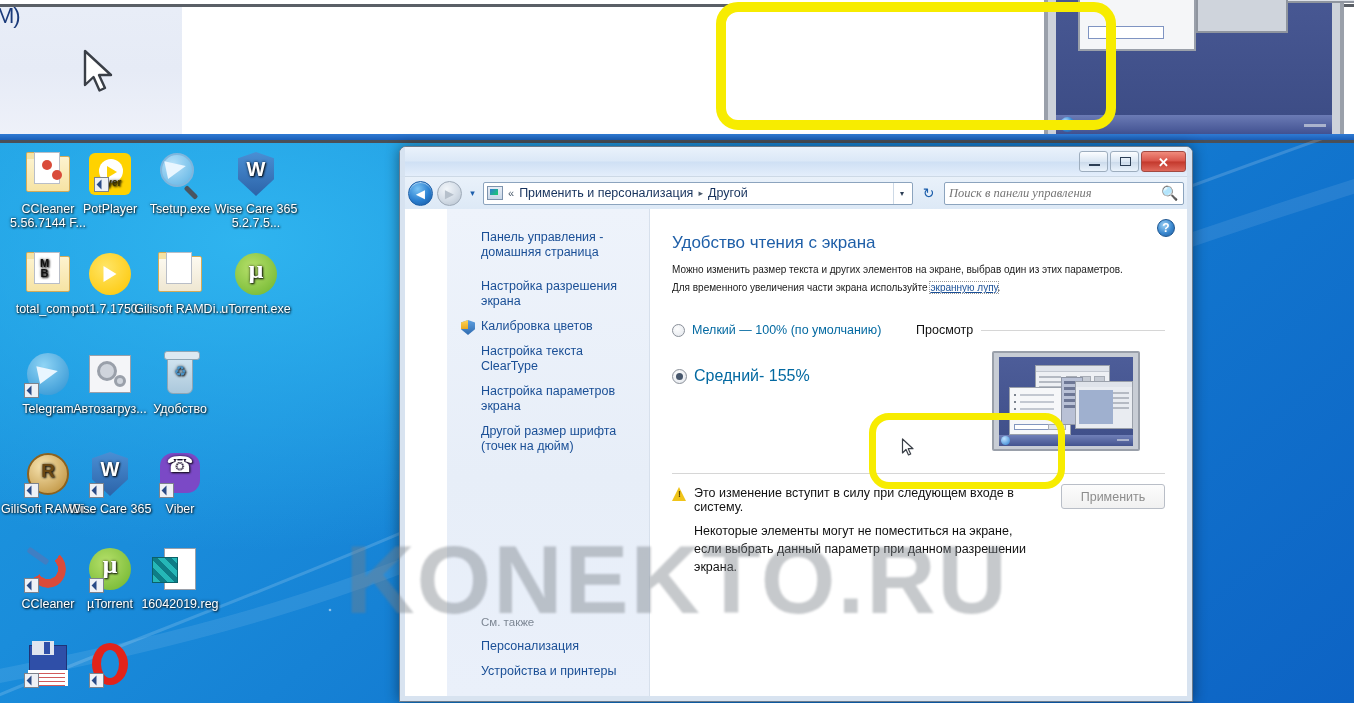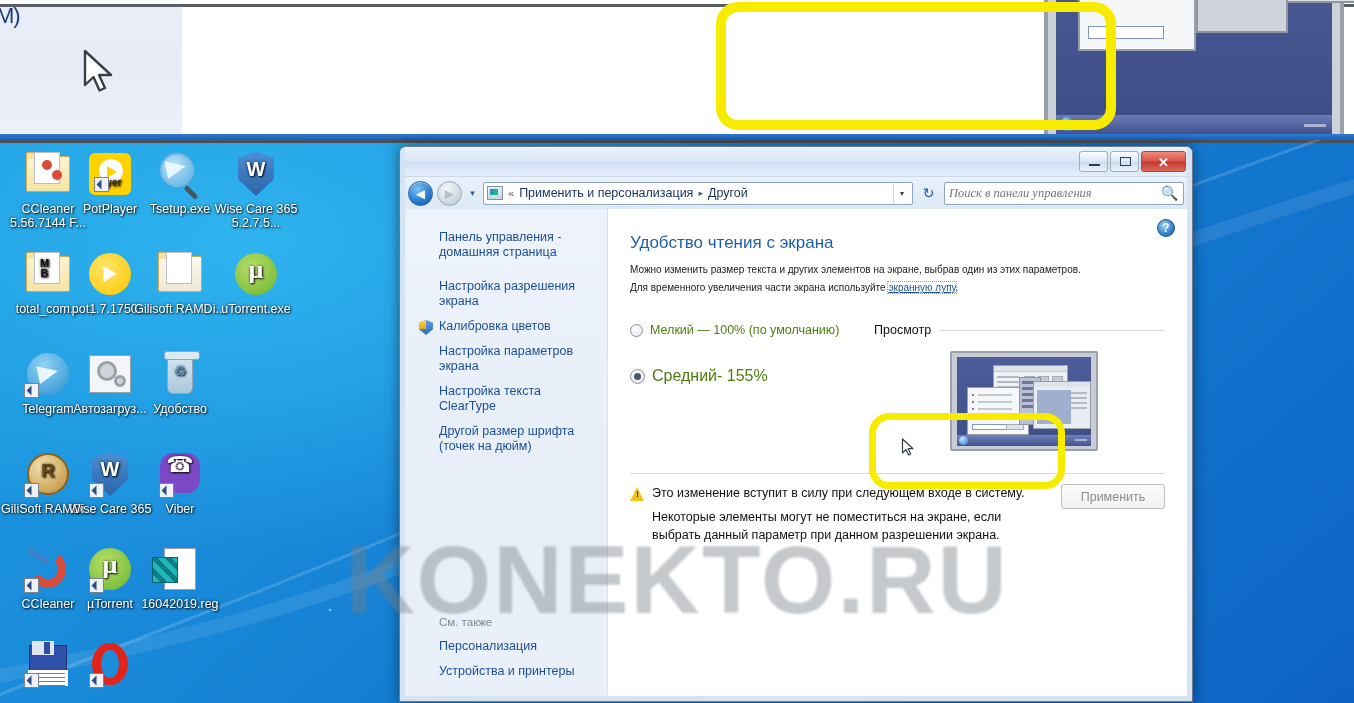--- a/index.html
+++ b/index.html
@@ -352,21 +352,21 @@
     display:flex; align-items:center; padding:0 4px; flex:none;
   }
   .searchbox input {
     flex:1; border:none; outline:none; font-size:12.5px;
     font-family:"Liberation Serif", serif; font-style:italic; color:#8a8f96;
     background:transparent; min-width:0;
   }
   .search-mag { color:#2a5fa8; font-size:14px; flex:none; }
 
   
-  .cp-body { position:absolute; left:5px; right:5px; top:62px; bottom:5px; display:flex; background:#fff; }
+  .cp-body { position:absolute; left:5px; right:5px; top:62px; bottom:5px; display:flex; background:#fff;padding-left:42px; }
   .cp-left {
     width: 203px; flex:none;
     background: linear-gradient(180deg,#eef3fb 0%, #e7eef8 55%, #eaf0fa 100%);
     border-right:1px solid #d7e0ec;
     position: relative;
     padding: 16px 0 0 0;
   }
   .nav-link {
     display:block; padding: 5px 10px 5px 34px;
     font-size:12.5px; line-height:15px; color:#1a4f96; cursor:pointer;
@@ -409,21 +409,21 @@
   .radio {
     width:13px;height:13px;border-radius:50%; flex:none;
     border:1px solid #8a9099;
     background: radial-gradient(circle at 40% 35%, #fdfdfd 0%, #e2e6ec 100%);
     position:relative;
   }
   .radio.checked::after{
     content:""; position:absolute; left:3px; top:3px; width:5px;height:5px;border-radius:50%;
     background:#46566b;
   }
-  .radio-lbl { font-size:12.5px; color:#4d7c0f; }
+  .radio-lbl { font-size:12.5px; color:#0369a1; }
   .radio-lbl.big { font-size:16px; }
   .radio.big { width:15px; height:15px; }
   .radio.big.checked::after{ left:3px; top:3px; width:7px; height:7px; }
   .opt-gap { height: 30px; }
 
   .preview-col { flex:1; min-width:0; padding-left: 12px; }
   .preview-head { display:flex; align-items:center; gap:8px; }
   .preview-head span { font-size:12.5px; color:#111; white-space:nowrap; }
   .preview-head i { flex:1; height:1px; background:#d6d6d6; display:block; }
 
@@ -781,24 +781,24 @@
           <span>Панель управления - домашняя страница</span>
         </div>
         <div class="nav-link">
           <span>Настройка разрешения экрана</span>
         </div>
         <div class="nav-link">
           <span class="shield-mini"></span>
           <span>Калибровка цветов</span>
         </div>
         <div class="nav-link">
+          <span>Настройка текста ClearType</span>
+        </div>
+        <div class="nav-link">
           <span>Настройка параметров экрана</span>
-        </div>
-        <div class="nav-link">
-          <span>Настройка текста ClearType</span>
         </div>
         <div class="nav-link">
           <span>Другой размер шрифта (точек на дюйм)</span>
         </div>
 
         <div class="see-also">
           <div class="see-also-title">См. также</div>
           <div class="nav-link">
             <span>Персонализация</span>
           </div>

